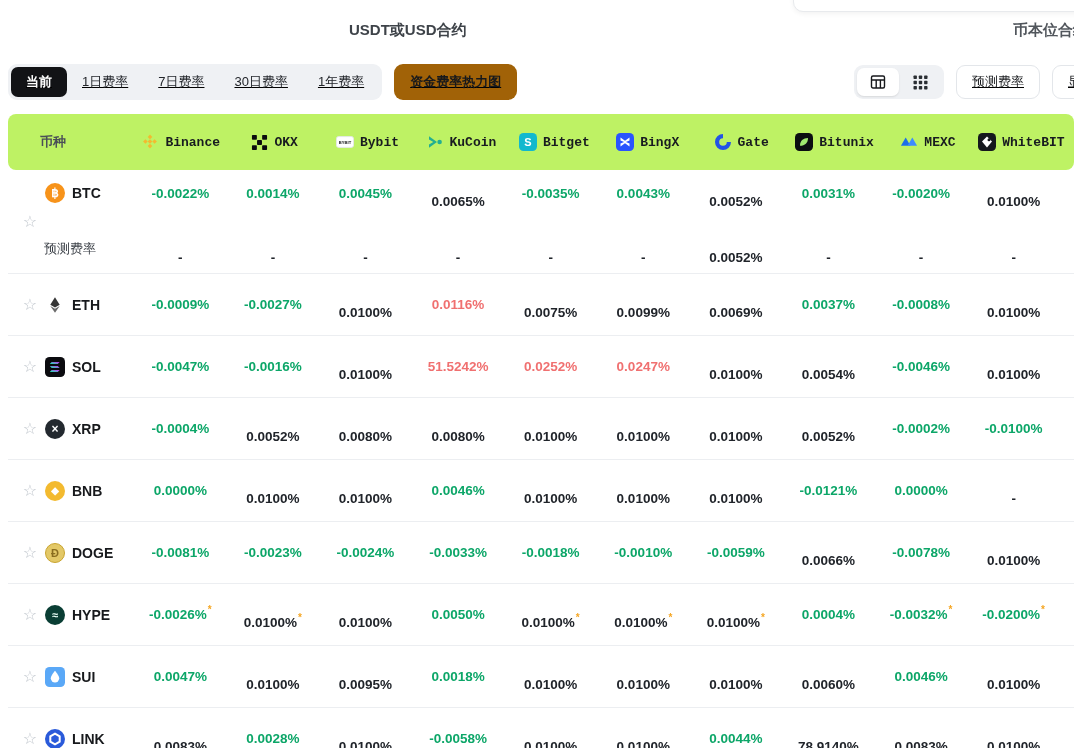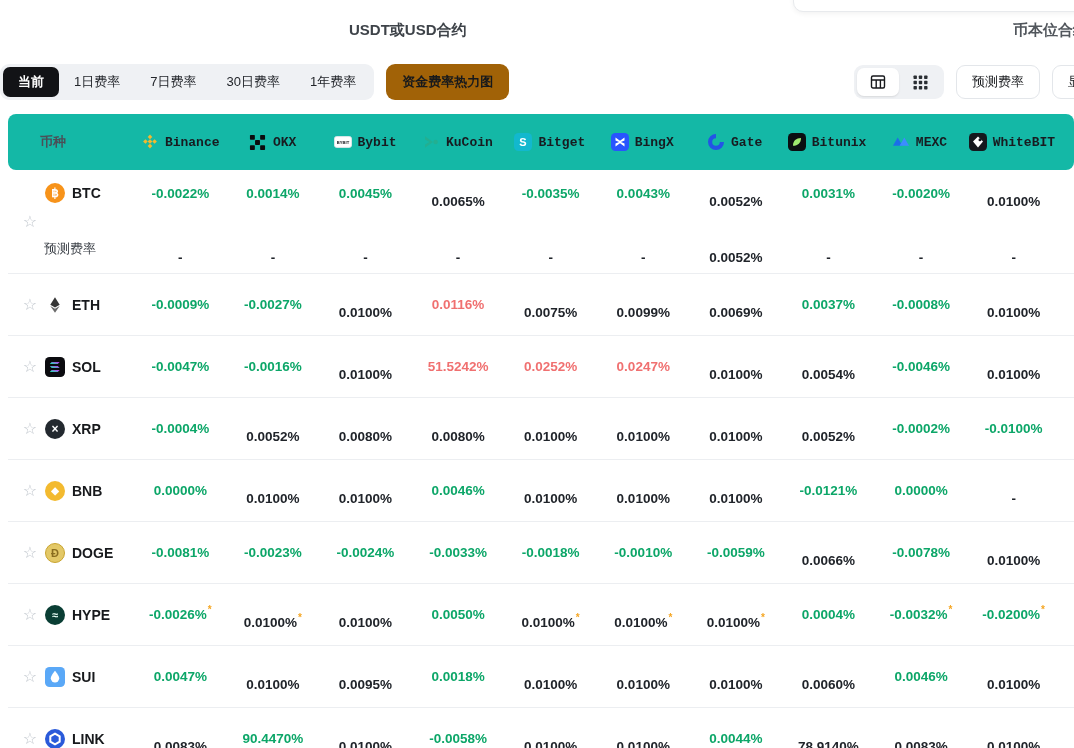--- a/index.html
+++ b/index.html
@@ -8,37 +8,37 @@
     background:#ffffff;font-family:"Liberation Sans",sans-serif;
     -webkit-font-smoothing:antialiased;
   }
   
   .topbar{height:64px;position:relative;font-weight:bold;}
   .title-usdt{position:absolute;left:349px;top:21px;font-size:15px;color:#3E4349;}
   .title-coin{position:absolute;right:-14px;top:21px;font-size:15px;color:#51565C;white-space:nowrap;}
   .remnant{position:absolute;top:-9px;left:793px;width:400px;height:19px;background:#fff;
     border:1px solid #E8EAED;border-radius:0 0 0 10px;box-shadow:0 2px 5px rgba(0,0,0,.05);z-index:5;}
   
-  .toolbar{display:flex;align-items:center;height:36px;}
+  .toolbar{display:flex;align-items:center;height:36px;padding-left:8px;text-decoration:underline;}
   .tabgroup{display:flex;background:#EFF1F4;border-radius:9px;padding:3px;flex:none;}
   .tab{border:none;background:transparent;font-family:"Liberation Sans",sans-serif;
     font-size:13px;font-weight:500;color:#23262B;padding:0 15px;height:30px;border-radius:7px;cursor:pointer;white-space:nowrap;}
   .tab.active{background:#121316;color:#fff;font-weight:700;}
   .heatmap{margin-left:12px;background:#a16207;border:none;border-radius:9px;height:36px;padding:0 16px;
     font-family:"Liberation Sans",sans-serif;font-size:13px;font-weight:700;color:#17191C;cursor:pointer;white-space:nowrap;flex:none;}
   .tb-right{margin-left:auto;margin-right:-62px;display:flex;align-items:center;gap:12px;flex:none;}
   .viewtoggle{display:flex;background:#EFF1F4;border-radius:9px;padding:3px;}
   .seg{width:42px;height:28px;display:flex;align-items:center;justify-content:center;border-radius:7px;cursor:pointer;}
   .seg.active{background:#fff;box-shadow:0 1px 2px rgba(0,0,0,.10);}
   .ghost{background:#fff;border:1px solid #E3E6EA;border-radius:9px;height:34px;padding:0 15px;
     font-family:"Liberation Sans",sans-serif;font-size:13px;font-weight:500;color:#17191C;cursor:pointer;white-space:nowrap;}
   .ghost.display{width:84px;text-align:left;}
   
   .ftable{margin:14px 0 0 8px;}
-  .thead{display:flex;align-items:center;height:56px;background:#14b8a6;border-radius:8px;padding-right:16px;}
+  .thead{display:flex;align-items:center;height:56px;background:#bef264;border-radius:8px;padding-right:6px;}
   .coin-col{width:126px;flex:none;box-sizing:border-box;padding-left:32px;font-size:13px;font-weight:600;color:#4A4F57;}
   .col{flex:1;display:flex;align-items:center;justify-content:center;gap:6px;min-width:0;}
   .exname{font-size:13px;font-weight:700;color:#181B20;white-space:nowrap;font-family:Liberation Mono, monospace;}
   .exicon{width:18px;height:18px;display:inline-flex;align-items:center;justify-content:center;flex:none;}
   .exicon svg{display:block;}
   .row{display:flex;align-items:center;height:61px;border-bottom:1px solid #ECEEF1;padding-right:14px;}
   .coin-cell{width:126px;flex:none;box-sizing:border-box;padding-left:14px;display:flex;align-items:center;gap:7px;}
   .coin-cell.no-star{padding-left:37px;}
   .star{font-size:16px;line-height:1;color:#C0C6CD;cursor:pointer;flex:none;width:16px;text-align:center;}
   .cicon{width:20px;height:20px;flex:none;display:inline-flex;align-items:center;justify-content:center;
@@ -588,21 +588,21 @@
               <circle cx="10" cy="10" r="10" fill="#2A5ADA"></circle>
               <path d="M10 4.6l4.7 2.7v5.4L10 15.4 5.3 12.7V7.3z" fill="none" stroke="#fff" stroke-width="2"></path>
             </svg>
           </span>
           <span class="cname">LINK</span>
         </div>
         <div class="col">
           <span class="val d">0.0083%</span>
         </div>
         <div class="col">
-          <span class="val g">90.4470%</span>
+          <span class="val g">0.0028%</span>
         </div>
         <div class="col">
           <span class="val d">0.0100%</span>
         </div>
         <div class="col">
           <span class="val g">-0.0058%</span>
         </div>
         <div class="col">
           <span class="val d">0.0100%</span>
         </div>

